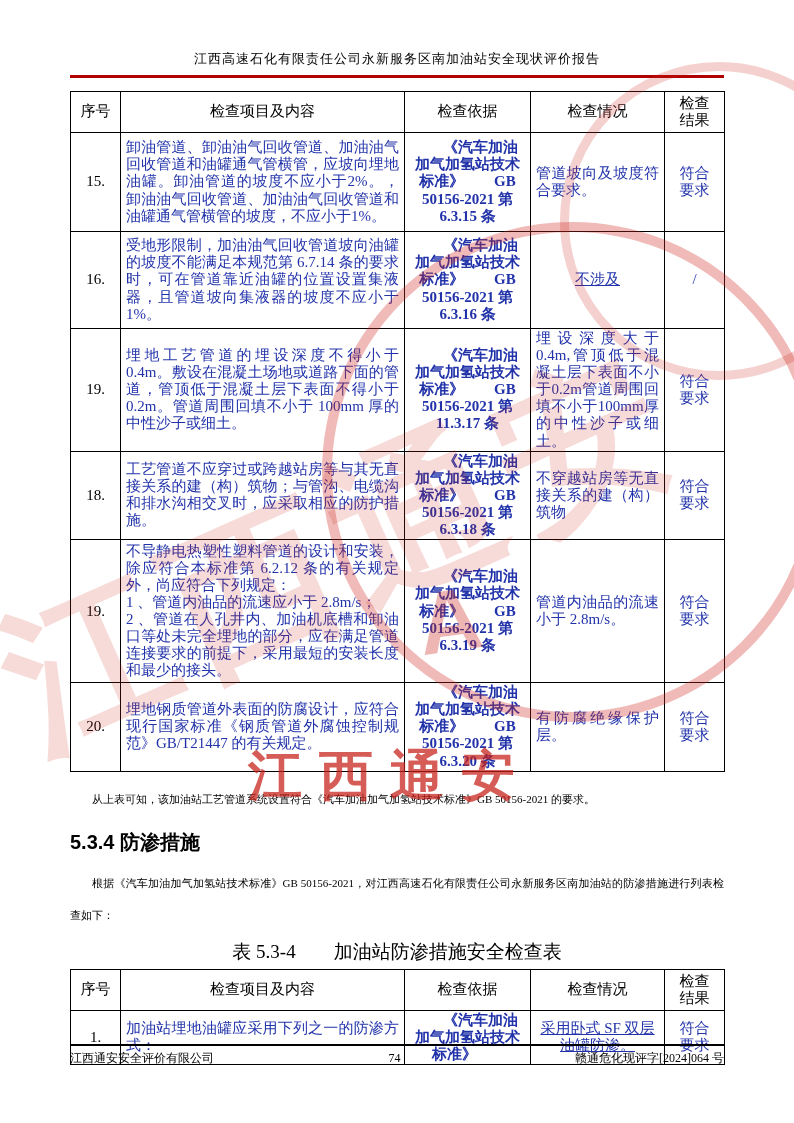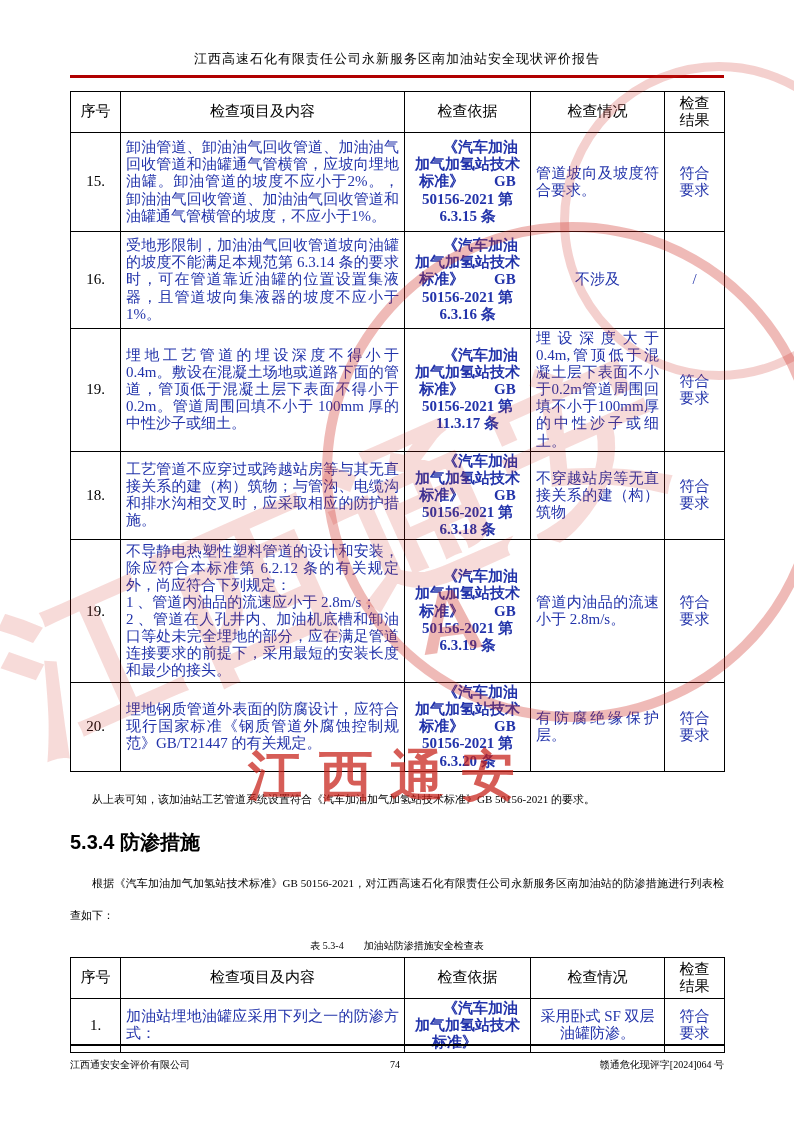--- a/index.html
+++ b/index.html
@@ -41,21 +41,21 @@
     text-align:center;
     color:#000;
     height:36px;
     padding:2px 2px;
   }
   td.no-cell{text-align:center;color:#000;}
   td.content-cell{color:#2233aa;text-align:justify;white-space:pre-line;}
   td.basis-cell{color:#2233aa;font-weight:bold;text-align:center;}
   .basis-title,.basis-ref{display:inline;margin-left:26px;}
   td.situation-cell{color:#2233aa;text-align:justify;margin-left:13px;}
-  td.situation-cell.center{text-align:center;}
+  td.situation-cell.center{text-align:center;text-decoration:underline;}
   td.result-cell{color:#2233aa;text-align:center;}
   .result-col{padding-left:10px !important;padding-right:10px !important;}
 
   
   #table1 tbody tr:nth-child(1){height:99px;}
   #table1 tbody tr:nth-child(2){height:97px;}
   #table1 tbody tr:nth-child(3){height:114px;}
   #table1 tbody tr:nth-child(4){height:72px;}
   #table1 tbody tr:nth-child(5){height:143px;}
   #table1 tbody tr:nth-child(6){height:74px;}
@@ -69,33 +69,33 @@
     margin:11px 0 0 0;
   }
   .section-heading{
     font-family:"Liberation Sans","DejaVu Sans",sans-serif;
     font-weight:bold;
     font-size:20px;
     margin:14px 0 2px 0;
   }
   .table-caption{
     text-align:center;
-    font-size:10px;
+    font-size:19px;
     margin:8px 0 4px 0;
   }
 
   .footer{
     position:absolute;
     left:70px;right:70px;top:1044px;
     border-top:2px solid #000;
-    padding-top:12px;
+    padding-top:4px;
     display:flex;
     justify-content:space-between;
     align-items:baseline;
-    font-size:10px;
+    font-size:12px;
   }
   .footer .right{font-weight:normal;}
 
   
   .wm{position:absolute;pointer-events:none;z-index:5;}
   .wm-circle-main{
     left:322px;top:222px;width:480px;height:480px;
     border:10px solid rgba(205,40,30,0.32);
     border-radius:50%;
   }
@@ -157,21 +157,21 @@
       <tbody>
         <tr>
           <td class="no-cell">15.</td>
           <td class="content-cell">卸油管道、卸油油气回收管道、加油油气回收管道和油罐通气管横管，应坡向埋地油罐。卸油管道的坡度不应小于2%。，卸油油气回收管道、加油油气回收管道和油罐通气管横管的坡度，不应小于1%。</td>
           <td class="basis-cell"><span class="basis-title">《汽车加油加气加氢站技术标准》</span> <span class="basis-ref">GB 50156-2021 第6.3.15 条</span></td>
           <td class="situation-cell">管道坡向及坡度符合要求。</td>
           <td class="result-cell result-col">符合要求</td>
         </tr>
         <tr>
           <td class="no-cell">16.</td>
-          <td class="content-cell">受地形限制，加油油气回收管道坡向油罐的坡度不能满足本规范第 6.3.14 条的要求时，可在管道靠近油罐的位置设置集液器，且管道坡向集液器的坡度不应小于 1%。</td>
+          <td class="content-cell">受地形限制，加油油气回收管道坡向油罐的坡度不能满足本规范第 6.7.14 条的要求时，可在管道靠近油罐的位置设置集液器，且管道坡向集液器的坡度不应小于 1%。</td>
           <td class="basis-cell"><span class="basis-title">《汽车加油加气加氢站技术标准》</span> <span class="basis-ref">GB 50156-2021 第6.3.16 条</span></td>
           <td class="situation-cell center">不涉及</td>
           <td class="result-cell result-col">/</td>
         </tr>
         <tr>
           <td class="no-cell">19.</td>
           <td class="content-cell">埋地工艺管道的埋设深度不得小于 0.4m。敷设在混凝土场地或道路下面的管道，管顶低于混凝土层下表面不得小于 0.2m。管道周围回填不小于 100mm 厚的中性沙子或细土。</td>
           <td class="basis-cell"><span class="basis-title">《汽车加油加气加氢站技术标准》</span> <span class="basis-ref">GB 50156-2021 第11.3.17 条</span></td>
           <td class="situation-cell">埋设深度大于0.4m,管顶低于混凝土层下表面不小于0.2m管道周围回填不小于100mm厚的中性沙子或细土。</td>
           <td class="result-cell result-col">符合要求</td>

